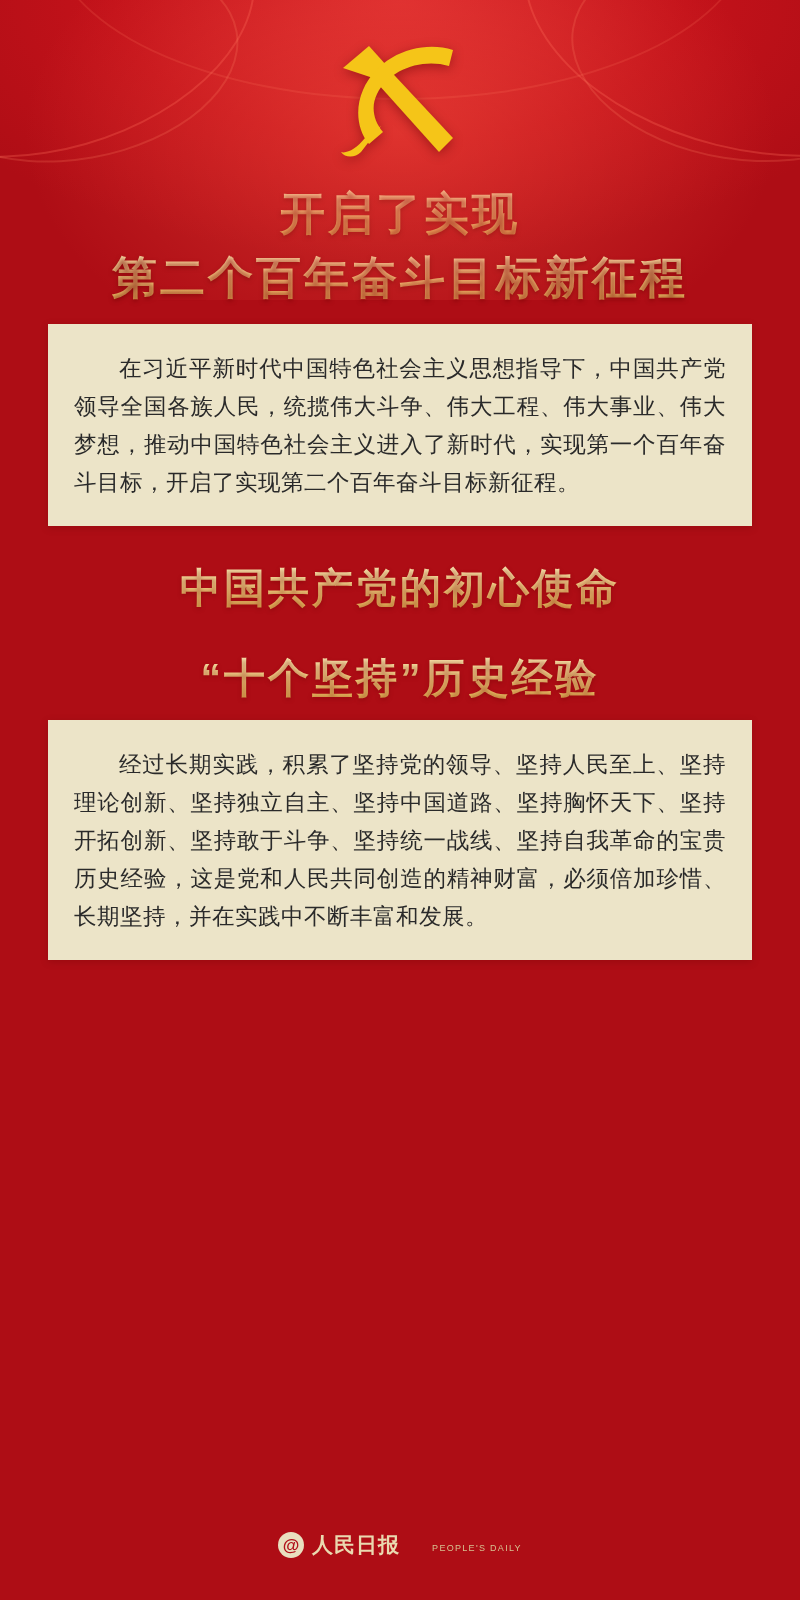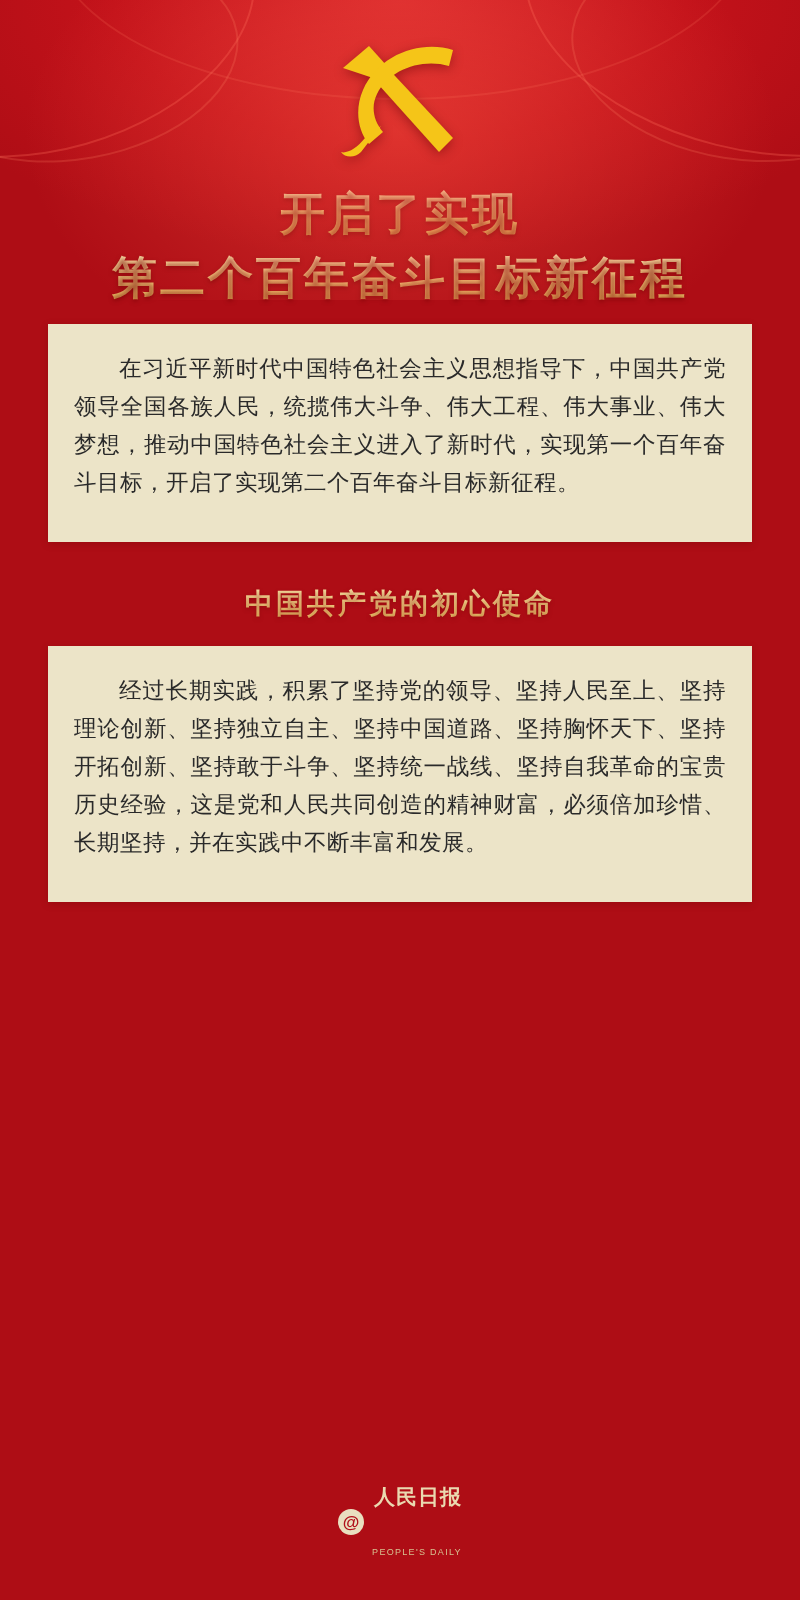--- a/index.html
+++ b/index.html
@@ -89,34 +89,34 @@
     background: linear-gradient(180deg, #fdf0c0 0%, #f3cf7e 50%, #e0ae4d 100%);
     -webkit-background-clip: text;
     background-clip: text;
     color: transparent;
   }
 
   
   .body-card {
     margin: 14px 48px 0 48px;
     background: #ece4c8;
-    padding: 26px 26px 40px 26px;
+    padding: 26px 26px 24px 26px;
     color: #2a2a2a;
     font-size: 22.5px;
     line-height: 38px;
     letter-spacing: 0.5px;
     text-align: justify;
     box-shadow: 0 2px 7px rgba(100,0,0,0.28);
   }
   .body-card p { text-indent: 2em; }
 
   .section-title {
     margin-top: 34px;
     text-align: center;
-    font-size: 28px;
+    font-size: 41px;
     font-weight: 700;
     letter-spacing: 3px;
     line-height: 56px;
     background: linear-gradient(180deg, #fdf0c0 0%, #f3cf7e 52%, #dfab48 100%);
     -webkit-background-clip: text;
     background-clip: text;
     color: transparent;
     text-shadow: 0 2px 4px rgba(110,0,0,0.35);
   }
 
@@ -136,21 +136,21 @@
     border-radius: 50%;
     background: #e9dfbf;
     color: #b1101a;
     font-size: 17px;
     font-weight: 700;
     display: flex;
     align-items: center;
     justify-content: center;
     line-height: 1;
   }
-  .footer-texts { display: flex; flex-direction: column; align-items: flex-end; gap: 32px; }
+  .footer-texts { display: flex; flex-direction: row; align-items: center; gap: 32px; }
   .footer-cn { color: #ead9b0; font-size: 21px; font-weight: 700; letter-spacing: 1px; line-height: 22px; }
   .footer-en { color: #d7c190; font-size: 9px; letter-spacing: 1.3px; line-height: 12px; margin-top: 6px; }
 </style>
 </head>
 <body>
 
 <div class="poster">
 
   <div class="top-glow"></div>
   <div class="swirl a"></div>
@@ -181,20 +181,21 @@
     <div class="line2">第二个百年奋斗目标新征程</div>
   </div>
 
   <div class="body-card">
     <p>在习近平新时代中国特色社会主义思想指导下，中国共产党领导全国各族人民，统揽伟大斗争、伟大工程、伟大事业、伟大梦想，推动中国特色社会主义进入了新时代，实现第一个百年奋斗目标，开启了实现第二个百年奋斗目标新征程。</p>
   </div>
 
   <div class="section-title">中国共产党的初心使命</div>
 
 
+  <div class="section-title">“十个坚持”历史经验</div>
 
   <div class="body-card">
     <p>经过长期实践，积累了坚持党的领导、坚持人民至上、坚持理论创新、坚持独立自主、坚持中国道路、坚持胸怀天下、坚持开拓创新、坚持敢于斗争、坚持统一战线、坚持自我革命的宝贵历史经验，这是党和人民共同创造的精神财富，必须倍加珍惜、长期坚持，并在实践中不断丰富和发展。</p>
   </div>
 
   <div class="footer">
     <div class="at">@</div>
     <div class="footer-texts">
       <div class="footer-cn">人民日报</div>
       <div class="footer-en">PEOPLE'S DAILY</div>

